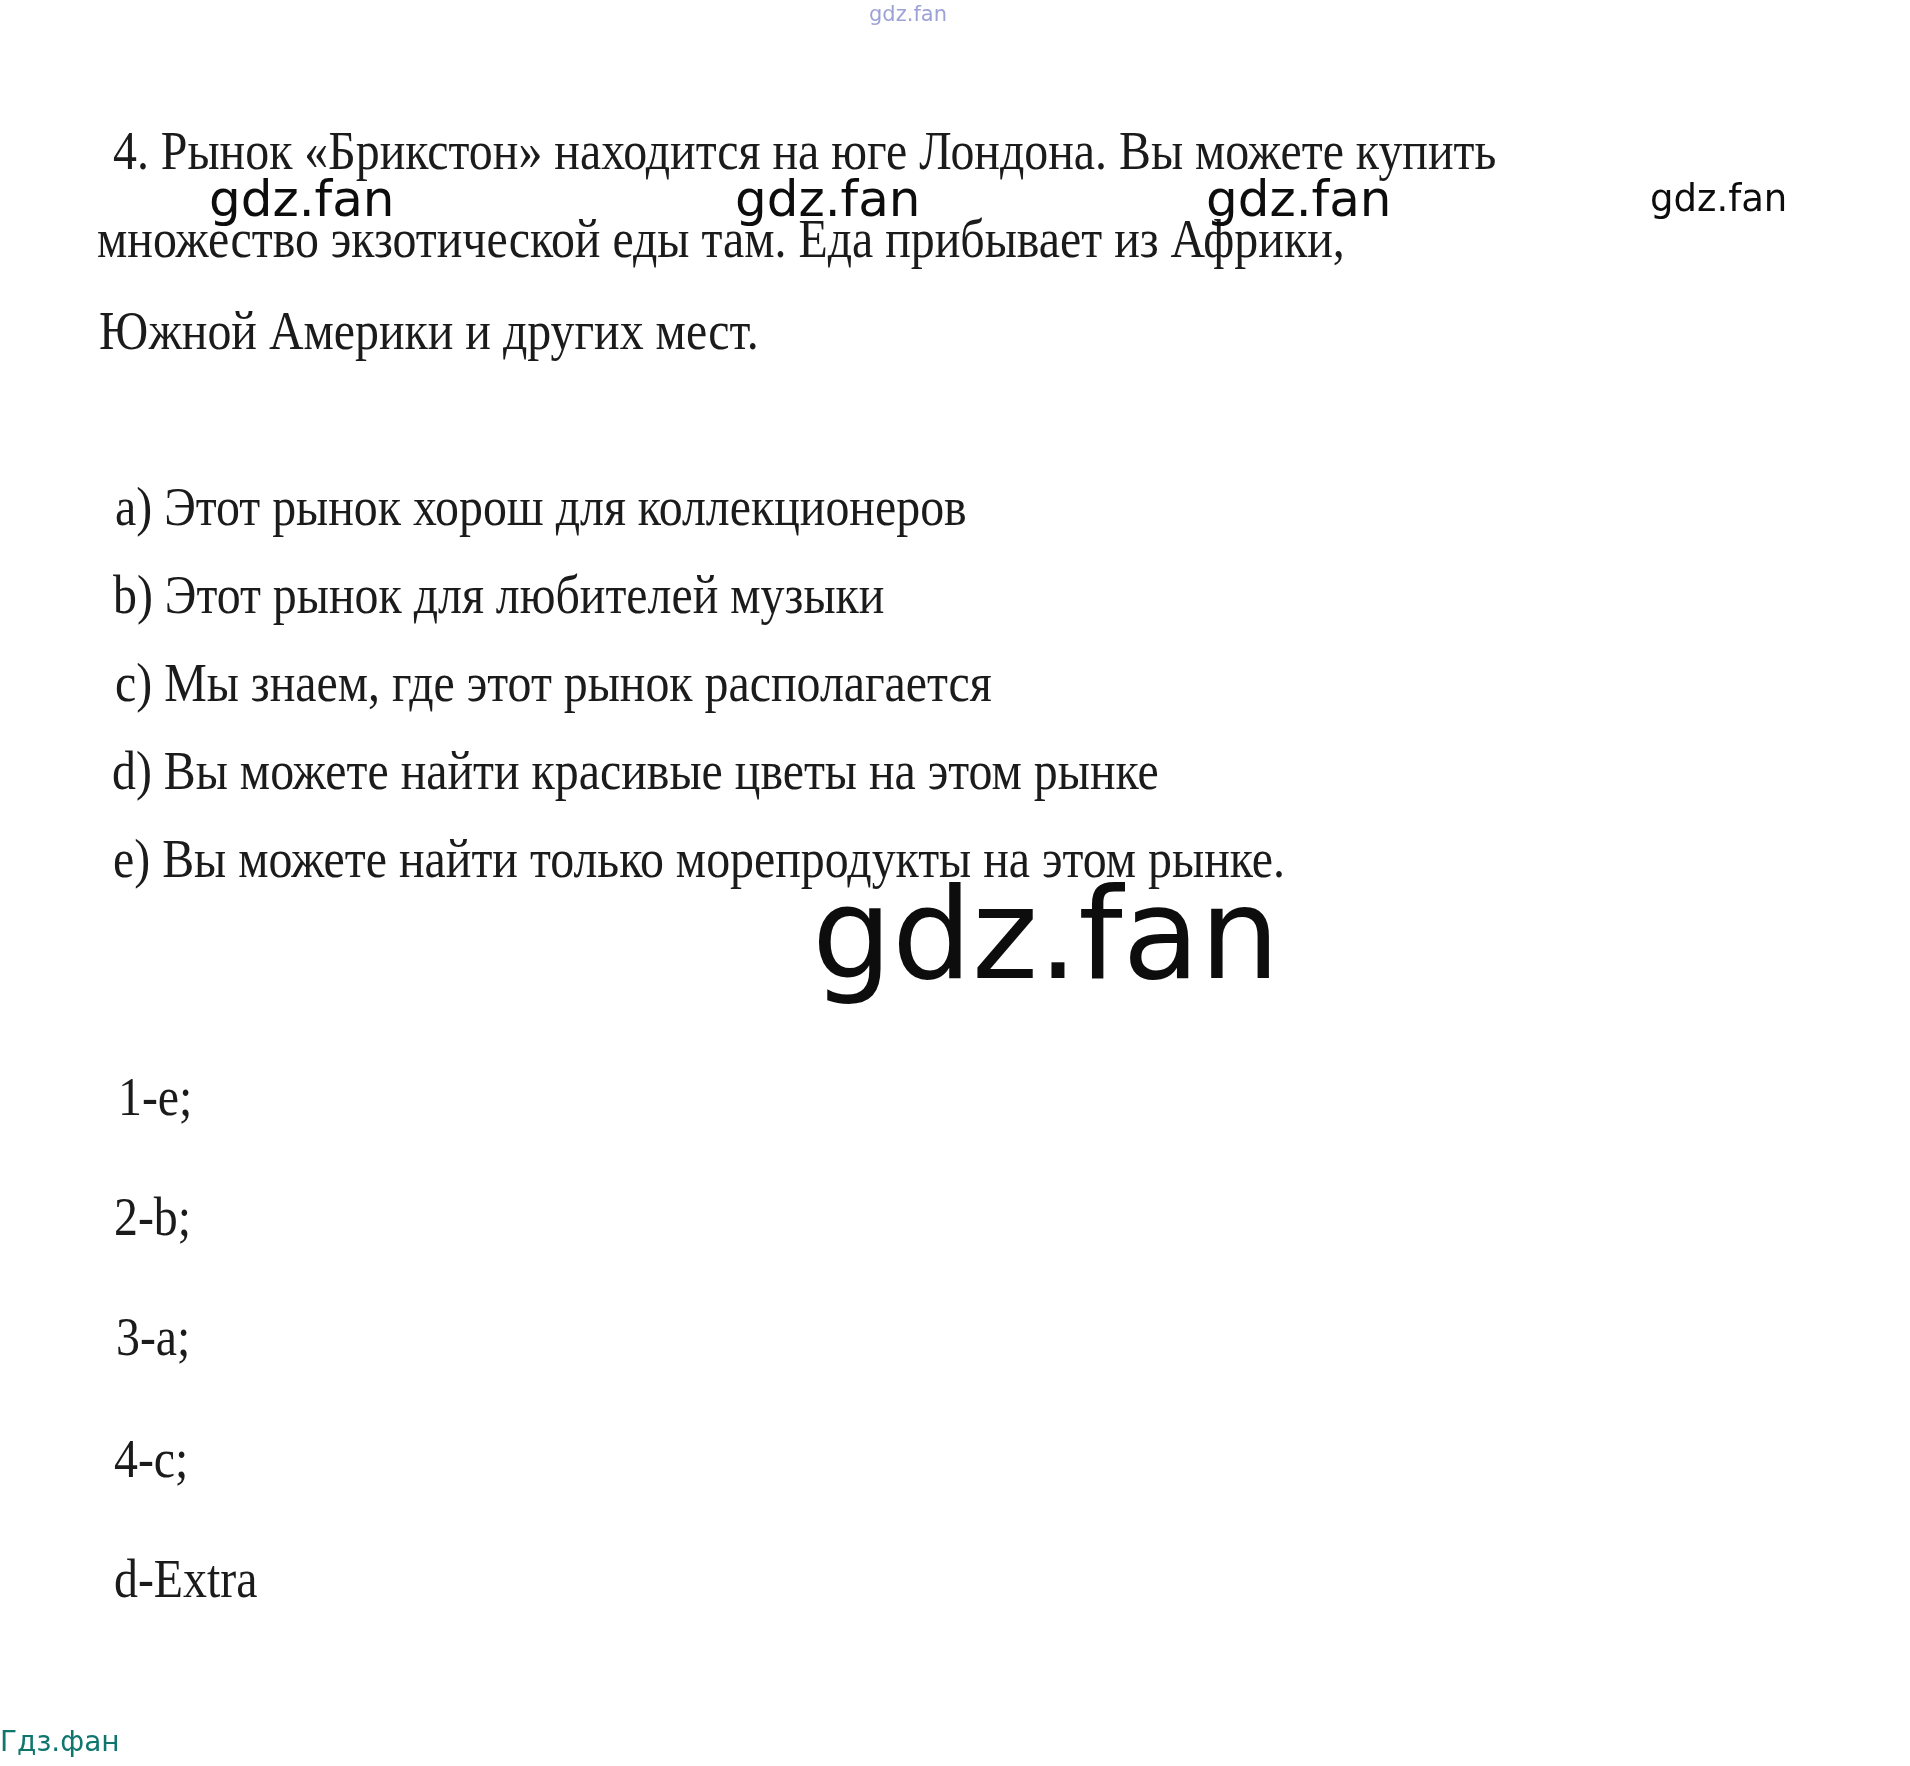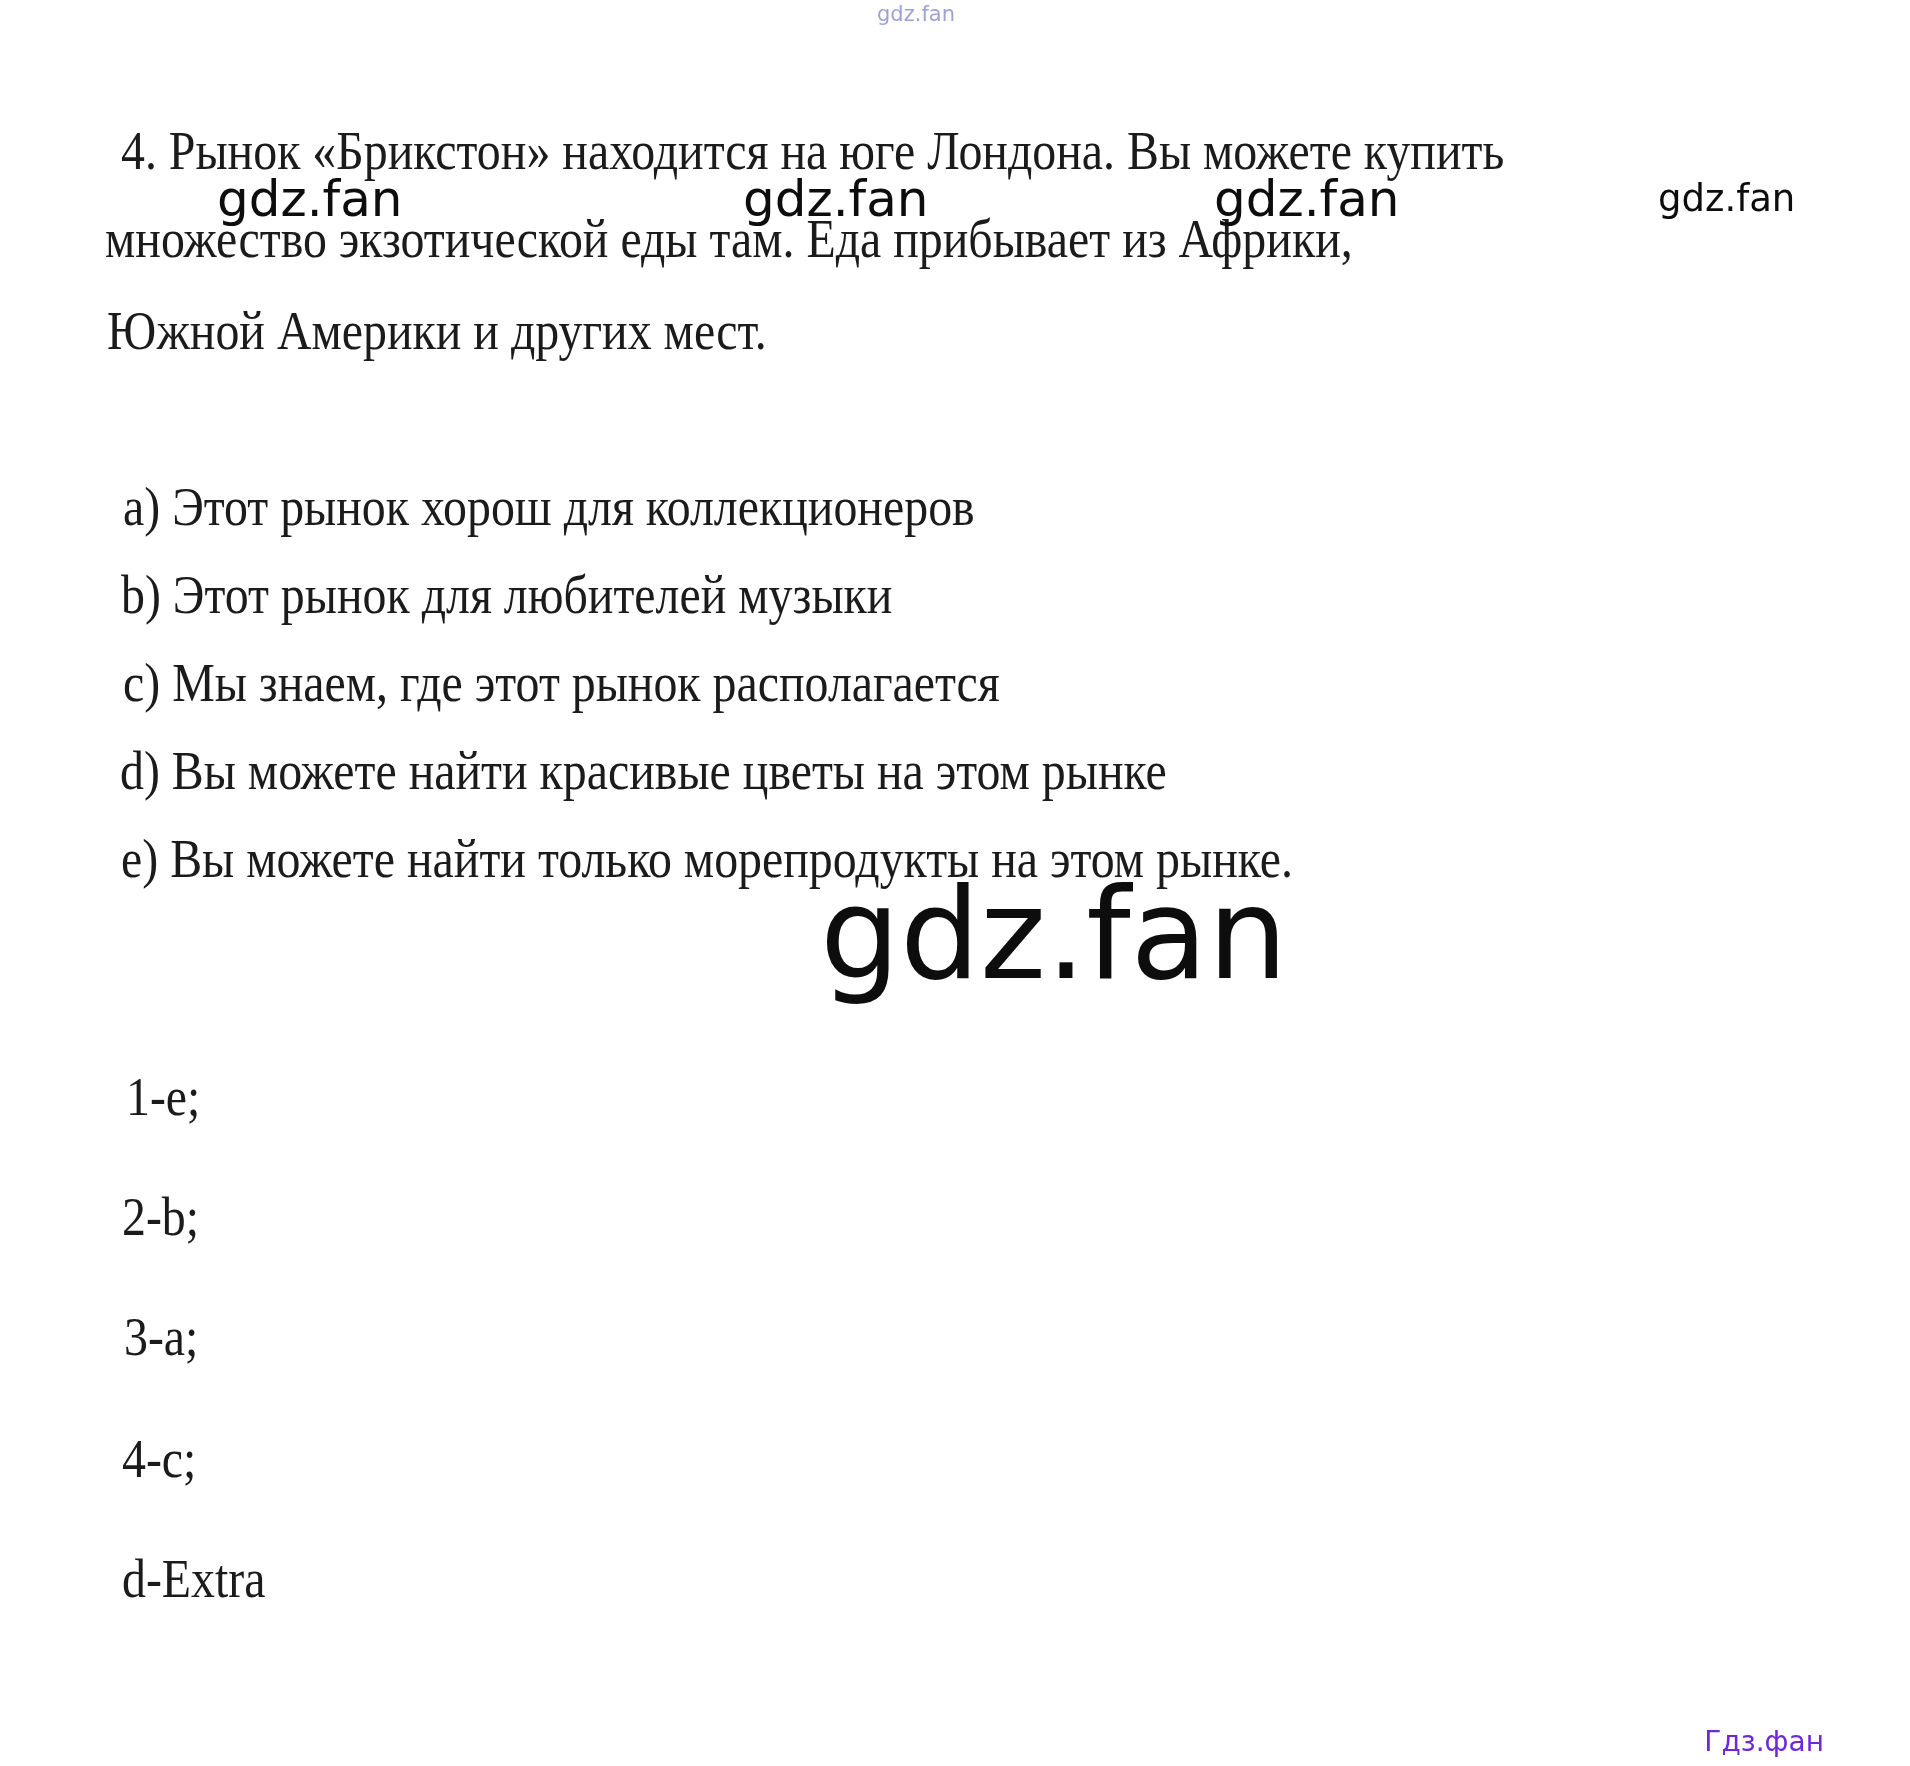--- a/index.html
+++ b/index.html
@@ -7,21 +7,20 @@
     padding: 0;
     background: #ffffff;
   }
   .page {
     position: relative;
     width: 1816px;
     height: 1766px;
     background: #ffffff;
     overflow: hidden;
     font-family: "Liberation Serif", serif;
-    margin-left: 8px;
   }
   .serif-line {
     position: absolute;
     font-family: "Liberation Serif", serif;
     font-size: 55px;
     line-height: 55px;
     color: #1b1b1b;
     white-space: nowrap;
     transform: scaleX(0.87);
     transform-origin: 0 0;
@@ -54,25 +53,25 @@
     font-size: 21px;
     line-height: 24px;
     color: #9398d2;
     opacity: 0.9;
   }
   .footer-brand {
     position: absolute;
     left: 0;
     right: 0;
     top: 1727px;
-    text-align: right;
+    text-align: left;
     font-family: "DejaVu Sans", sans-serif;
     font-size: 28px;
     line-height: 30px;
-    color: #6d28d9;
+    color: #0f766e;
   }
 </style>
 </head>
 <body>
 
 <div class="page">
 
   <div class="wm-top">gdz.fan</div>
 
   <div class="serif-line" style="left:113px; top:123px;">4. Рынок «Брикстон» находится на юге Лондона. Вы можете купить</div>

